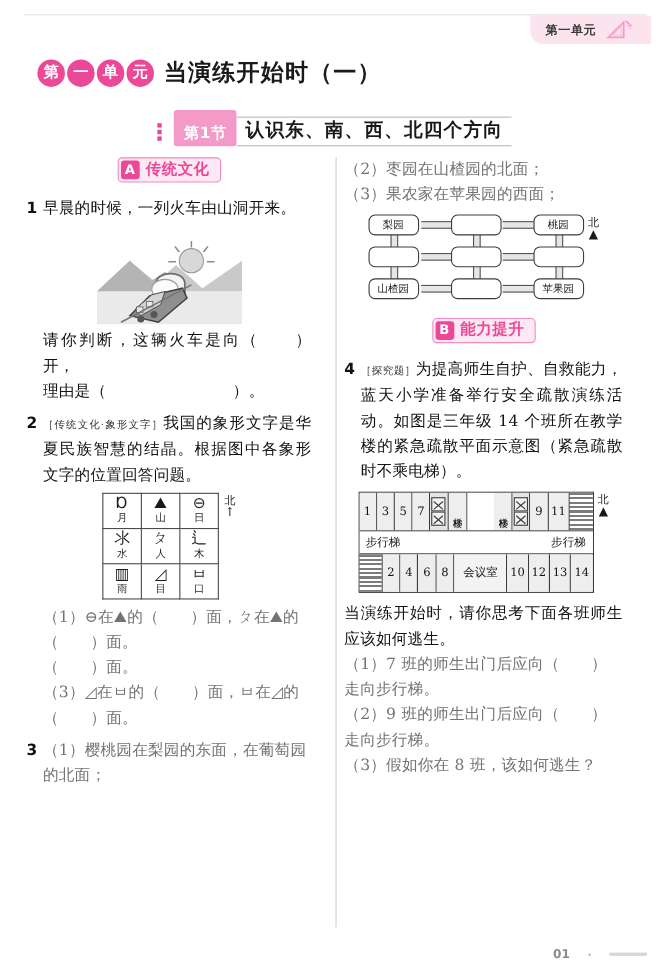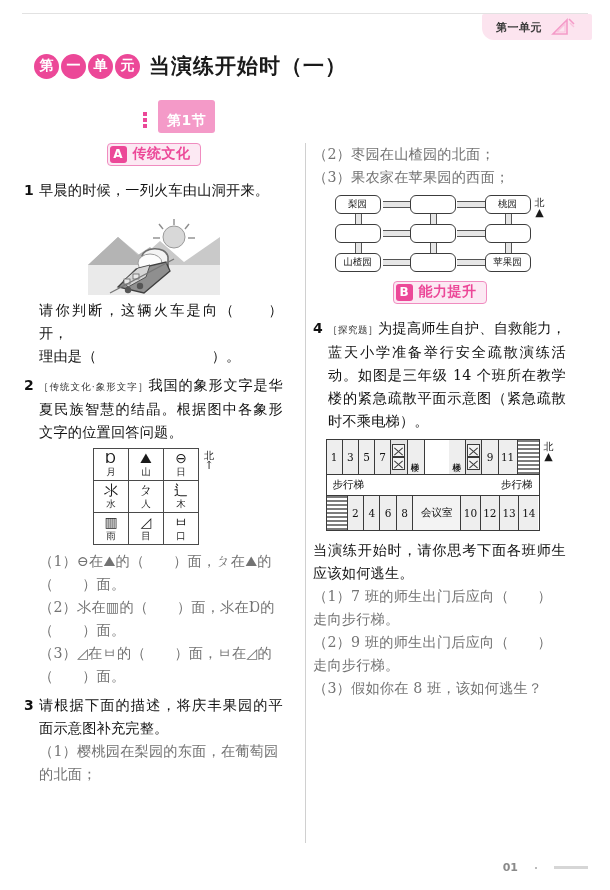--- a/index.html
+++ b/index.html
@@ -154,21 +154,21 @@
            font-size: 14px; color: #1a1a1a; line-height: 15px; display: block; }
   .glyph-sub { font-size: 9.5px; color: #2a2a2a; line-height: 11px; display: block;
                font-family: "DejaVu Serif", "Liberation Serif", serif; }
   .north-mark { display: flex; flex-direction: column; align-items: center;
                 padding-top: 2px; }
   .north-mark .n-t { font-size: 10px; color: #1a1a1a; line-height: 11px; }
   .north-mark .n-a { font-size: 11px; color: #1a1a1a; line-height: 10px; }
 
   
   .orchard-wrap { display: flex; justify-content: center; align-items: flex-start;
-                  margin: 6px 0 8px 0; gap: 4px; }
+                  margin: 6px 0 16px 0; gap: 4px; }
   .orchard {
     position: relative; width: 196px; height: 78px;
   }
   .o-box {
     position: absolute; width: 46px; height: 19px;
     border: 1px solid #3c3c3c; border-radius: 6px; background: #fff;
     display: flex; align-items: center; justify-content: center;
     font-size: 9.5px; color: #1a1a1a; z-index: 3;
     font-family: "DejaVu Serif", "Liberation Serif", serif;
   }
@@ -264,20 +264,21 @@
     <span class="unit-title-text">当演练开始时（一）</span>
   </div>
 
   <div class="section-row">
     <span class="section-bars">
         <i></i>
         <i></i>
         <i></i>
       </span>
     <span class="section-badge">第1节</span>
+    <span class="section-name">认识东、南、西、北四个方向</span>
   </div>
 
   <div class="columns">
     <div class="col-divider"></div>
 
     <div class="col col-left">
 
       <div class="level-badge">
         <span class="level-letter">A</span>
         <span class="level-text">传统文化</span>
@@ -377,31 +378,29 @@
           </tbody>
             </table>
           <span class="north-mark">
             <span class="n-t">北</span>
             <span class="n-a">↑</span>
           </span>
         </div>
 
         <div class="sub indent">（1）⊖在⛰的（　　）面，ㄆ在⛰的</div>
         <div class="sub indent">（　　）面。</div>
-        <div class="sub indent">（2）⺢在▥的（　　）面，⺢在Ɒ的</div>
         <div class="sub indent">（　　）面。</div>
         <div class="sub indent">（3）◿在ㅂ的（　　）面，ㅂ在◿的</div>
         <div class="sub indent">（　　）面。</div>
       </div>
 
       <div class="q">
         <div class="q-head">
           <span class="q-num">3</span>
           <div class="q-body">
-            <div class="q-text">请根据下面的描述，将庆丰果园的平面示意图补充完整。</div>
             <div class="sub">（1）樱桃园在梨园的东面，在葡萄园的北面；</div>
           </div>
         </div>
       </div>
 
     </div>
 
     <div class="col col-right">
 
       <div class="sub">（2）枣园在山楂园的北面；</div>

